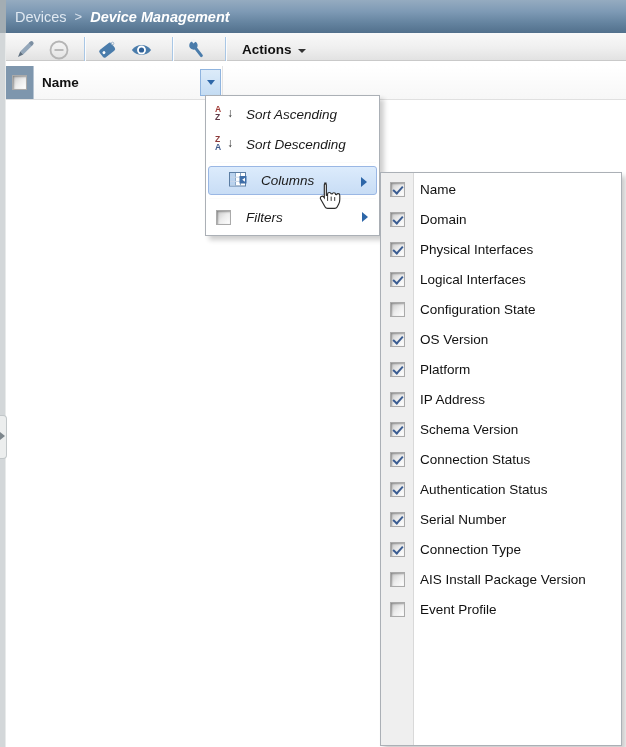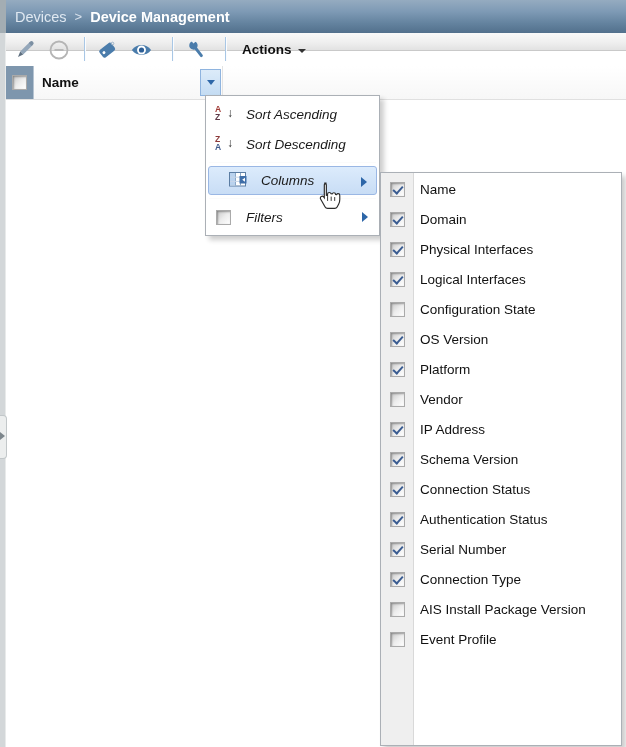--- a/index.html
+++ b/index.html
@@ -19,24 +19,24 @@
     background:#eceeee; border:1px solid #c2c7c9; border-left:none; border-radius:0 4px 4px 0; }
   .strip-arrow { position:absolute; left:0; top:16px; width:0; height:0;
     border-left:5px solid #7d868c; border-top:4px solid transparent; border-bottom:4px solid transparent; }
 
   
   .crumb-bar { position:absolute; left:6px; top:0; width:620px; height:33px;
     background: linear-gradient(180deg,#95abc0 0%, #7e9ab5 35%, #64839f 70%, #52708c 100%);
     display:flex; align-items:center; padding-left:9px; font-size:14.5px; }
   .crumb-parent { color:#dfe8f1; cursor:pointer; }
   .crumb-sep { color:#d8e1ec; margin:0 8px; font-size:13px; }
-  .crumb-current { color:#ffffff; font-weight:bold; }
-
-  
-  .toolbar { position:absolute; left:6px; top:33px; width:620px; height:18px;
+  .crumb-current { color:#ffffff; font-weight:bold;font-style:italic; }
+
+  
+  .toolbar { position:absolute; left:6px; top:33px; width:620px; height:28px;
     background: linear-gradient(180deg,#f9f9f9 0%, #efefef 55%, #e2e2e2 100%);
     border-bottom:1px solid #c9c9c9; }
   .tbtn { position:absolute; top:4px; width:25px; height:25px; display:flex;
     align-items:center; justify-content:center; cursor:pointer; }
   .tsep { position:absolute; top:4px; height:24px; width:2px;
     border-left:1px solid #a9c7e5; border-right:1px solid #fbfcfe; }
   .actions-btn { position:absolute; left:228px; top:5px; height:23px; display:flex;
     align-items:center; padding:0 8px; cursor:pointer; }
   .actions-label { font-size:13.5px; font-weight:bold; color:#111; }
   .actions-caret { width:0; height:0; margin-left:6px; margin-top:2px;
@@ -256,24 +256,20 @@
         </div>
         <div class="sub-item">
           <span class="cb checked"></span>
           <span class="sub-label">OS Version</span>
         </div>
         <div class="sub-item">
           <span class="cb checked"></span>
           <span class="sub-label">Platform</span>
         </div>
         <div class="sub-item">
-          <span class="cb"></span>
-          <span class="sub-label">Vendor</span>
-        </div>
-        <div class="sub-item">
           <span class="cb checked"></span>
           <span class="sub-label">IP Address</span>
         </div>
         <div class="sub-item">
           <span class="cb checked"></span>
           <span class="sub-label">Schema Version</span>
         </div>
         <div class="sub-item">
           <span class="cb checked"></span>
           <span class="sub-label">Connection Status</span>

